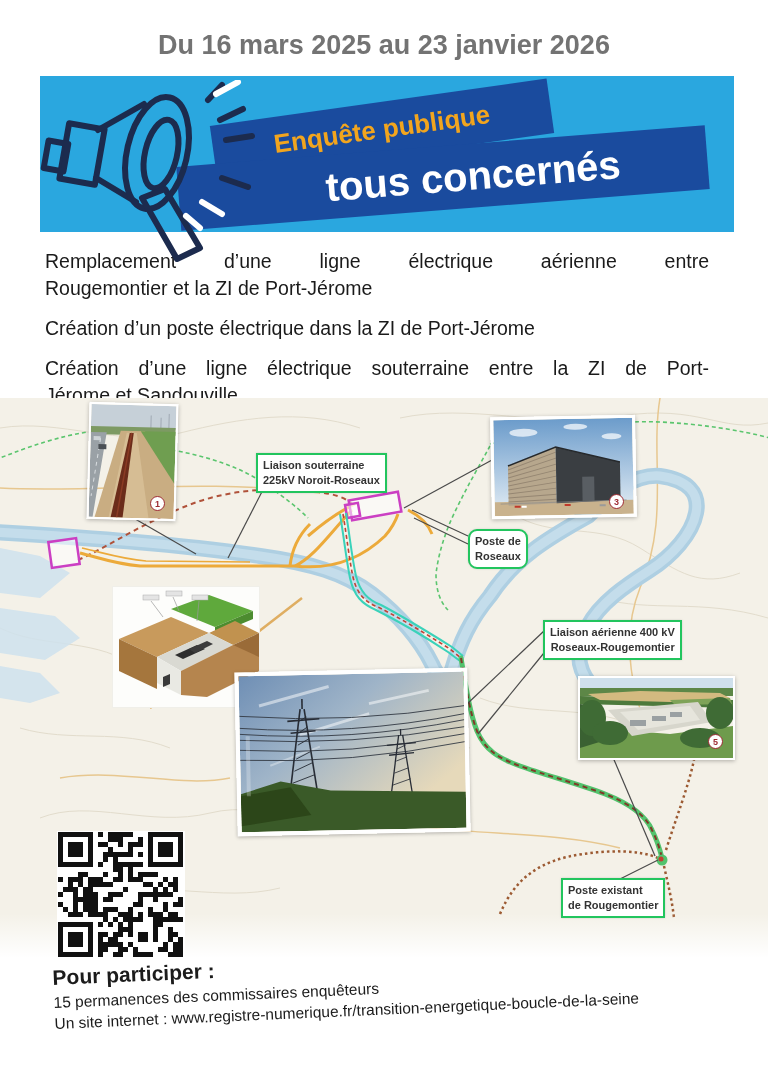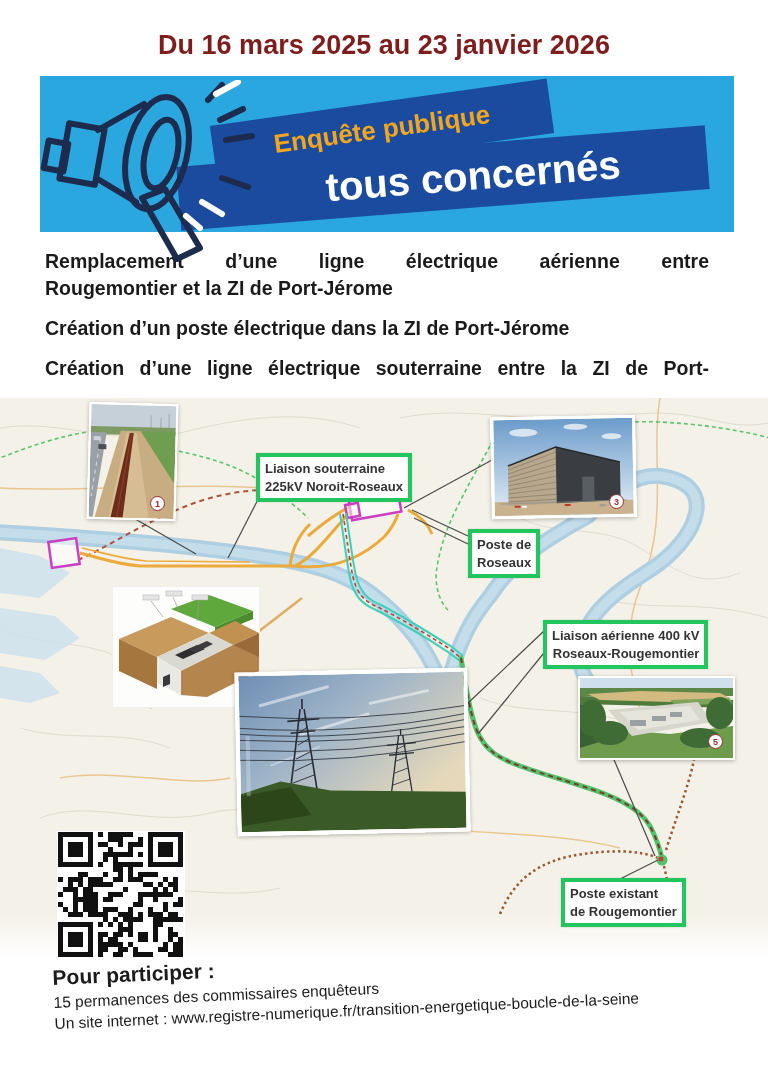--- a/index.html
+++ b/index.html
@@ -1,48 +1,48 @@
 <!DOCTYPE html>
 <html><head>
 <meta charset="utf-8">
 <style>
   html,body{margin:0;padding:0;background:#fff;}
   .page{position:relative;width:768px;height:1086px;background:#ffffff;overflow:hidden;
         font-family:"Liberation Sans",sans-serif;color:#1a1a1a;}
   
   .date-heading{position:absolute;top:30px;left:0;width:768px;text-align:center;
-    font-size:27px;font-weight:bold;color:#7f1d1d;}
+    font-size:27px;font-weight:bold;color:#737373;}
   
   .banner{position:absolute;left:40px;top:76px;width:694px;height:156px;background:#2aa7df;}
   .band{position:absolute;background:#1a4b9e;display:flex;align-items:center;}
   .band1{left:172px;top:26px;width:340px;height:55px;transform:rotate(-8deg);z-index:2;}
   .band1 span{width:100%;text-align:center;font-size:26px;font-weight:bold;color:#f2a51e;}
   .band2{left:138px;top:70px;width:530px;height:64px;transform:rotate(-4.5deg);z-index:2;}
   .band2 span{width:100%;text-align:center;padding-left:60px;font-size:40px;font-weight:bold;color:#ffffff;}
   .megaphone{position:absolute;left:-16px;top:4px;z-index:3;}
   
   .intro{position:absolute;left:45px;top:248px;width:680px;font-size:19.5px;line-height:1.38;}
-  .intro p{margin:0 16px 13px 0;font-weight:bold;}
+  .intro p{margin:0 16px 13px 0;}
   .line-stretch{display:block;text-align:justify;text-align-last:justify;}
   .line-plain{display:block;}
   
   .map{position:absolute;left:0;top:398px;width:768px;height:560px;}
   .map svg.base{position:absolute;left:0;top:0;}
   .photo{position:absolute;overflow:hidden;box-shadow:0 1px 4px rgba(0,0,0,.28);}
   .photo svg{display:block;}
   .ph-trench{left:88px;top:5px;width:85px;height:113px;border:2px solid #fff;transform:rotate(1.5deg);}
   .ph-diagram{left:112px;top:188px;width:146px;height:120px;background:#fdfdfb;box-shadow:none;border:1px solid #f0efe9;}
   .ph-building{left:491px;top:18px;width:139px;height:96px;border:3px solid #fff;transform:rotate(-1deg);}
   .ph-pylon{left:236px;top:272px;width:225px;height:156px;border:4px solid #fff;transform:rotate(-1.2deg);}
   .ph-aerial{left:578px;top:278px;width:153px;height:80px;border:2px solid #fff;}
-  .map-label{position:absolute;background:#fff;border:4px solid #22c55e;color:#333;
-    font-size:13px;font-weight:bold;line-height:1.35;padding:3px 5px;white-space:nowrap;z-index:5;
+  .map-label{position:absolute;background:#fff;border:2px solid #22c55e;color:#333;
+    font-size:11px;font-weight:bold;line-height:1.35;padding:3px 5px;white-space:nowrap;z-index:5;
     box-shadow:0 0 2px rgba(0,0,0,.15);}
   .lbl-underground{left:256px;top:55px;}
-  .lbl-roseaux{left:468px;top:131px;}
+  .lbl-roseaux{left:468px;top:131px;border-radius:9px;}
   .lbl-aerial{left:543px;top:222px;text-align:right;}
   .lbl-rougemontier{left:541px;top:480px;margin-left:20px;}
   .badge{position:absolute;width:13px;height:13px;border-radius:50%;background:#fff;
     border:1.5px solid #9e2b33;color:#9e2b33;font-size:9px;font-weight:bold;
     display:flex;align-items:center;justify-content:center;z-index:6;}
   .badge1{left:150px;top:98px;}
   .badge3{left:609px;top:96px;}
   .badge5{left:708px;top:336px;}
   
   .qr{position:absolute;left:57px;top:831px;width:126px;height:126px;background:#fff;padding:1px;}
@@ -97,20 +97,21 @@
   <div class="intro">
     <p>
       <span class="line-stretch">Remplacement d’une ligne électrique aérienne entre</span>
       <span class="line-plain">Rougemontier et la ZI de Port-Jérome</span>
     </p>
     <p>
       <span class="line-plain">Création d’un poste électrique dans la ZI de Port-Jérome</span>
     </p>
     <p>
       <span class="line-stretch">Création d’une ligne électrique souterraine entre la ZI de Port-</span>
+      <span class="line-plain">Jérome et Sandouville</span>
     </p>
   </div>
 
   <div class="map">
     <svg class="base" width="768" height="560" viewBox="0 0 768 560">
       <rect width="768" height="560" fill="#f4f1e8"></rect>
 
       <g fill="none" stroke="#e2dccc" stroke-width="1">
         <path d="M0,30 C60,20 120,50 180,35 S300,10 360,30"></path>
         <path d="M400,20 C470,5 540,30 620,18 S720,35 768,25"></path>

